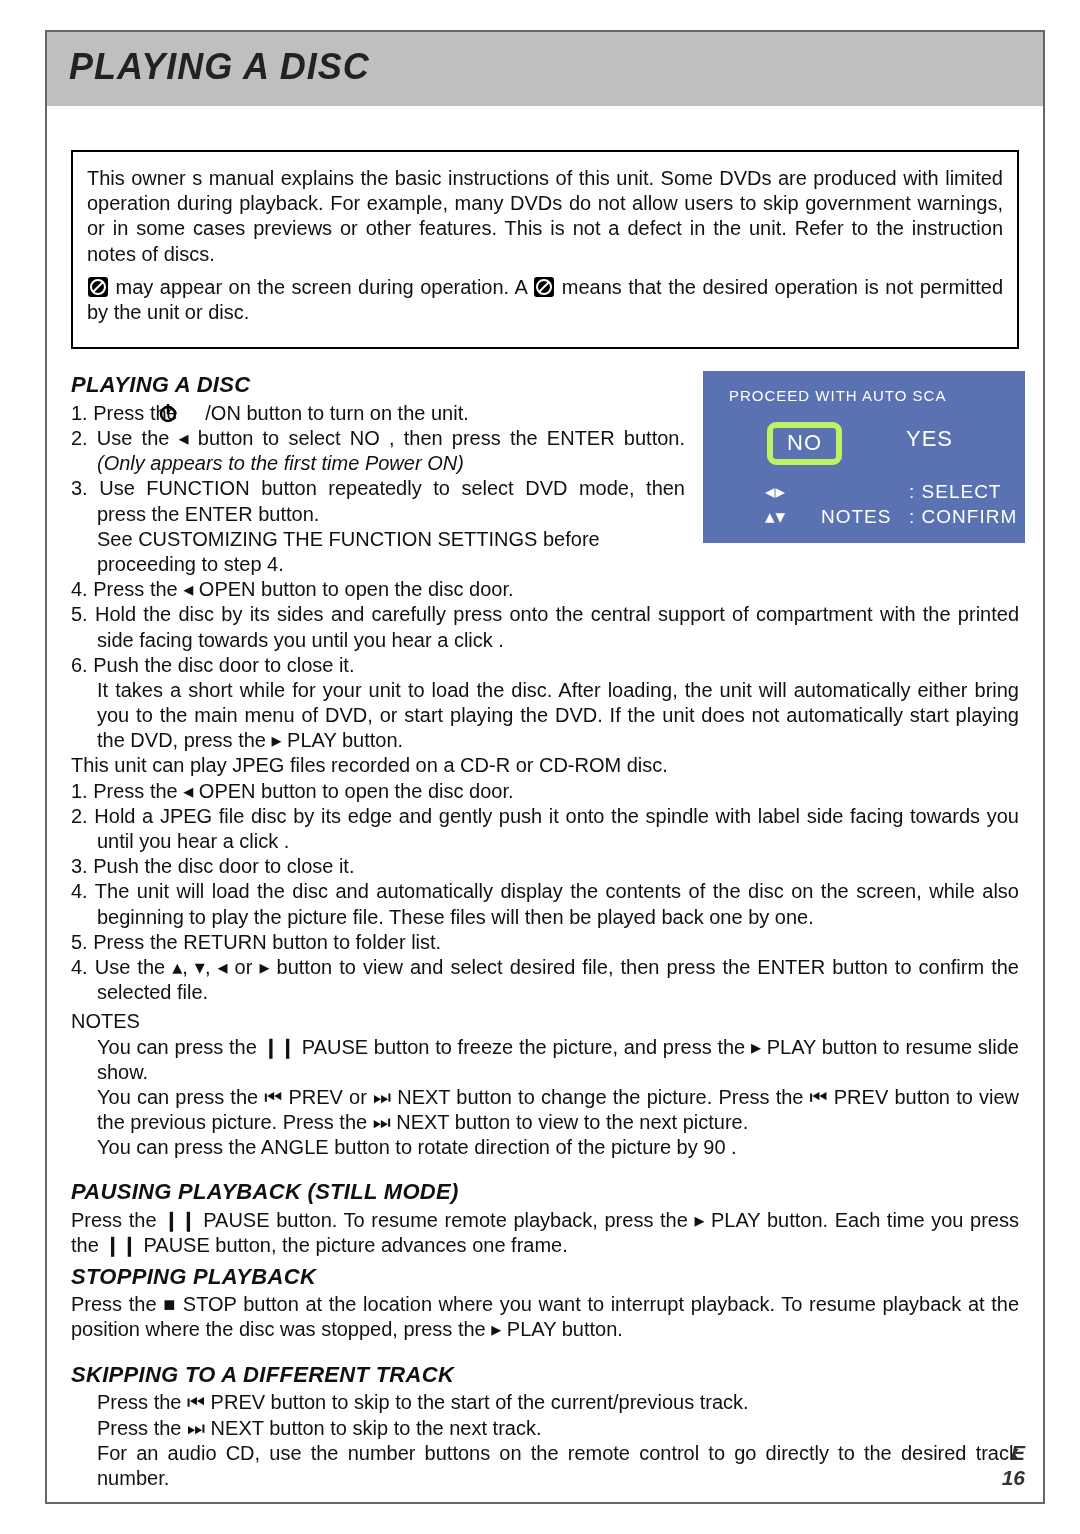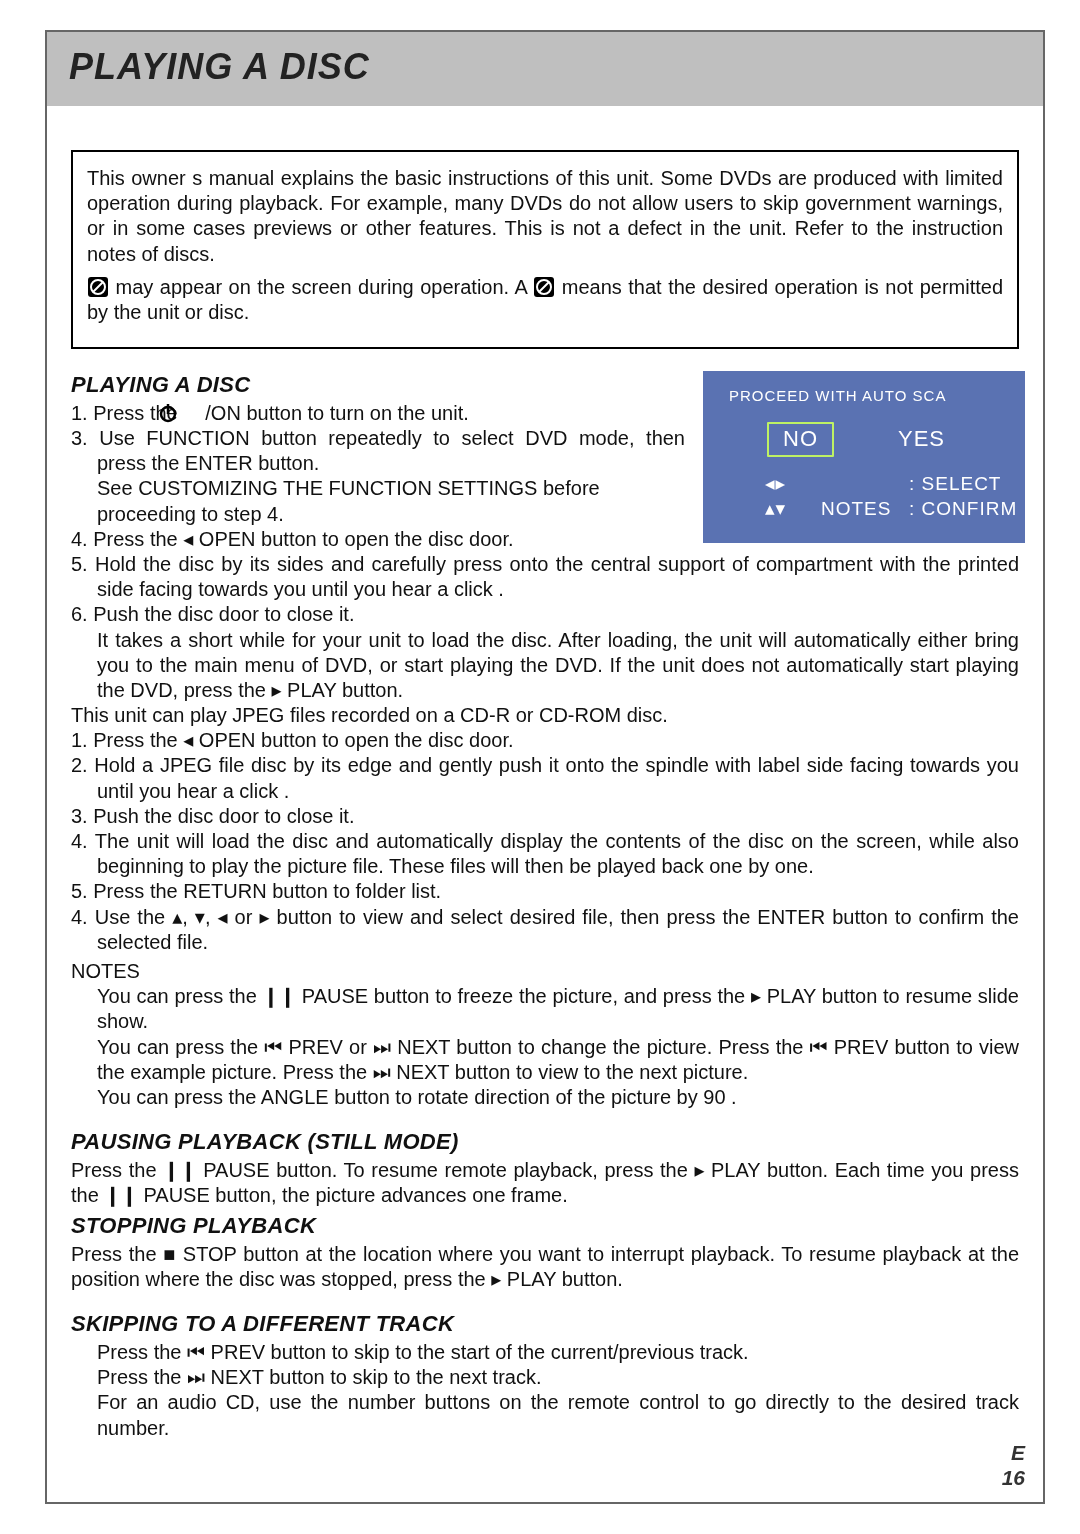--- a/index.html
+++ b/index.html
@@ -81,23 +81,23 @@
     margin: 0 -6px 8px 18px;
     font-size: 20px;
     position: relative;
     overflow: hidden;
     font-stretch: condensed;
   }
   .osd-inner { padding: 16px 0 0 26px; letter-spacing: .5px; }
   .osd-title { font-size: 15px; white-space: nowrap; margin-bottom: 16px; letter-spacing: 1px;}
   .osd-row { display: flex; gap: 64px; margin: 0 0 14px 38px; font-size: 22px; letter-spacing: 1px;}
   .osd-no {
-    border: 2px solid #bef264;
+    border: 6px solid #bef264;
     padding: 1px 14px 2px 14px;
-    border-radius: 1px;
+    border-radius: 9px;
   }
   .osd-yes { padding-top: 3px; }
   .osd-hints { margin-left: 36px; font-size: 19px; line-height: 1.35; letter-spacing: 1px;}
   .osd-hints .row { display: flex; }
   .osd-hints .c1 { width: 56px; }
   .osd-hints .c2 { width: 88px; }
   .clear { clear: both; }
   .pagefoot {
     position: absolute;
     right: 18px;
@@ -169,20 +169,23 @@
     </div>
 
     <div class="sec-title">PLAYING A DISC</div>
     <ol class="steps">
       <li>
         <span>1. Press the </span><span class="inline-icon"><svg viewBox="0 0 22 22">
               <circle cx="11" cy="12" r="7" fill="none" stroke="#000" stroke-width="2.5"></circle>
               <line x1="11" y1="2" x2="11" y2="12" stroke="#000" stroke-width="2.5"></line>
             </svg></span><span>/ON button to turn on the unit.</span>
       </li>
+      <li>
+        <span>2. Use the ◂ button to select  NO , then press the  ENTER button. </span><em class="ital">(Only appears to the first time Power ON)</em>
+      </li>
       <li>3. Use FUNCTION button repeatedly to select DVD mode, then press the ENTER button.</li>
     </ol>
     <div class="sub">See CUSTOMIZING THE FUNCTION SETTINGS before proceeding to step 4.</div>
     <ol class="steps">
       <li>4. Press the ◂ OPEN button to open the disc door.</li>
     </ol>
     <div class="clear"></div>
     <ol class="steps">
       <li>5. Hold the disc by its sides and carefully press onto the central support of compartment with the printed side facing towards you until you hear a  click .</li>
       <li>6. Push the disc door to close it.</li>
@@ -194,21 +197,21 @@
       <li>1. Press the ◂ OPEN button to open the disc door.</li>
       <li>2. Hold a JPEG file disc by its edge and gently push it onto the spindle with label side facing towards you until you hear a  click .</li>
       <li>3. Push the disc door to close it.</li>
       <li>4. The unit will load the disc and automatically display the contents of the disc on the screen, while also beginning to play the picture file. These files will then be played back one by one.</li>
       <li>5. Press the RETURN button to folder list.</li>
       <li>4. Use the ▴, ▾, ◂ or ▸ button to view and select desired file, then press the ENTER button to confirm the selected file.</li>
     </ol>
     <div class="notes-label">NOTES</div>
     <div class="bullets">
       <p>You can press the ❙❙ PAUSE  button to freeze the picture, and press the ▸ PLAY button to resume slide show.</p>
-      <p>You can press the  ⏮ PREV or ⏭ NEXT button to change the picture. Press the ⏮ PREV button to view the example picture. Press the  ⏭ NEXT button to view to the next picture.</p>
+      <p>You can press the  ⏮ PREV or ⏭ NEXT button to change the picture. Press the ⏮ PREV button to view the previous picture. Press the  ⏭ NEXT button to view to the next picture.</p>
       <p>You can press the  ANGLE  button to rotate direction of the picture by 90 .</p>
     </div>
 
     <div class="sec-title" style="margin-top:18px">PAUSING PLAYBACK (STILL MODE)</div>
     <div class="body-p">Press the ❙❙ PAUSE button. To resume remote playback, press the ▸ PLAY  button. Each time you press the ❙❙ PAUSE button, the picture advances one frame.</div>
 
     <div class="sec-title" style="margin-top:4px">STOPPING PLAYBACK</div>
     <div class="body-p">Press the ■ STOP button at the location where you want to interrupt playback. To resume playback at the position where the disc was stopped, press the ▸ PLAY  button.</div>
 
     <div class="sec-title" style="margin-top:18px">SKIPPING TO A DIFFERENT TRACK</div>

